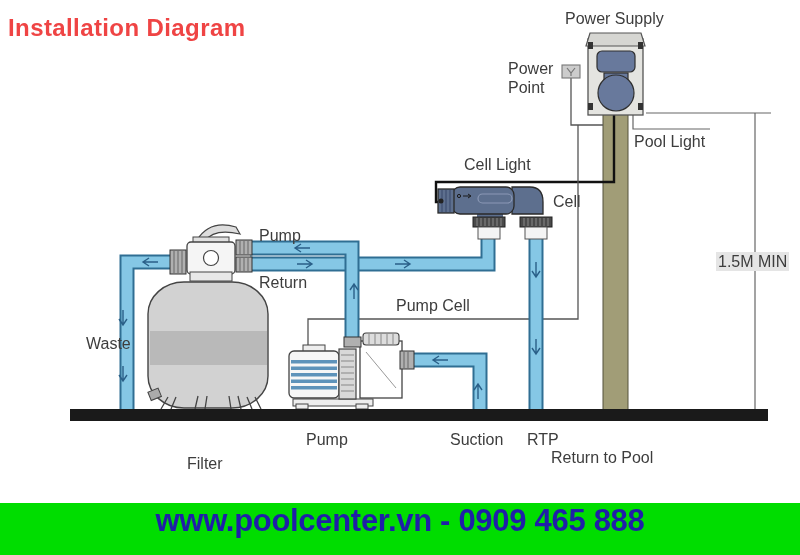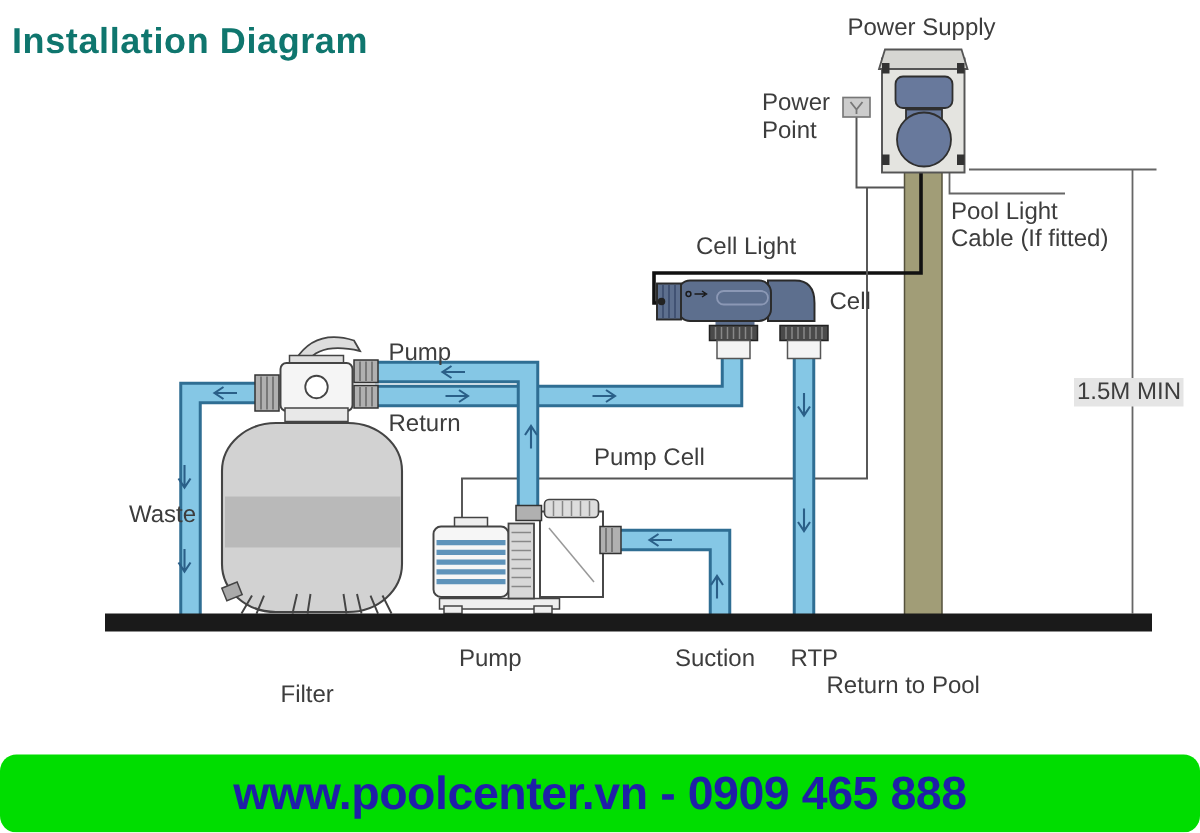--- a/index.html
+++ b/index.html
@@ -4,29 +4,29 @@
 <style>
   html,body{margin:0;padding:0;background:#fff;}
   .stage{position:relative;width:800px;height:555px;background:#ffffff;overflow:hidden;
          font-family:"Liberation Sans",sans-serif;}
   .page-title{position:absolute;left:8px;top:14px;margin:0;font-size:24px;font-weight:bold;
               letter-spacing:.4px;color:#2b7e8e;}
   .diagram{position:absolute;left:0;top:0;}
   .lbl{position:absolute;font-size:16px;color:#3d3d3d;white-space:nowrap;line-height:19px;}
   .lbl.white-bg{background:#e5e5e5;padding:0 2px;}
   .banner{position:absolute;left:0;top:503px;width:800px;height:52px;background:#00dd00;
-          display:flex;align-items:center;justify-content:center;border-radius:11px;}
+          display:flex;justify-content:center;}
   .banner span{font-size:31px;font-weight:bold;letter-spacing:-.3px;color:#1f1fa8;}
 </style>
 </head>
 <body>
 
 <div class="stage">
 
-  <h1 class="page-title" style="color: #0f766e;">Installation Diagram</h1>
+  <h1 class="page-title" style="color: #ef4444;">Installation Diagram</h1>
 
   <svg class="diagram" width="800" height="500" viewBox="0 0 800 500">
 
     <g stroke="#666" stroke-width="1.2" fill="none">
       <line x1="646" y1="113" x2="771" y2="113"></line>
       <line x1="755" y1="113" x2="755" y2="409"></line>
     </g>
 
     <g>
       <path d="M633,115 V129 H710" stroke="#666" stroke-width="1.2" fill="none"></path>
@@ -180,21 +180,20 @@
       <rect x="70" y="409" width="698" height="12" fill="#1a1a1a"></rect>
     </g>
   </svg>
 
   <span class="lbl" style="left:565px;top:9px;">Power Supply</span>
   <span class="lbl" style="left:508px;top:59px;">Power</span>
   <span class="lbl" style="left:508px;top:78px;">Point</span>
   <span class="lbl" style="left:464px;top:155px;">Cell Light</span>
   <span class="lbl" style="left:553px;top:192px;">Cell</span>
   <span class="lbl" style="left:634px;top:132px;">Pool Light</span>
-  <span class="lbl" style="left:634px;top:150px;">Cable (If fitted)</span>
   <span class="lbl white-bg" style="left:716px;top:252px;">1.5M MIN</span>
   <span class="lbl" style="left:259px;top:226px;">Pump</span>
   <span class="lbl" style="left:259px;top:273px;">Return</span>
   <span class="lbl" style="left:396px;top:296px;">Pump Cell</span>
   <span class="lbl" style="left:50px;top:334px;margin-left:36px;">Waste</span>
   <span class="lbl" style="left:187px;top:454px;text-align:center;">Filter</span>
   <span class="lbl" style="left:306px;top:430px;">Pump</span>
   <span class="lbl" style="left:450px;top:430px;">Suction</span>
   <span class="lbl" style="left:527px;top:430px;">RTP</span>
   <span class="lbl" style="left:527px;top:448px;margin-left:24px;">Return to Pool</span>

